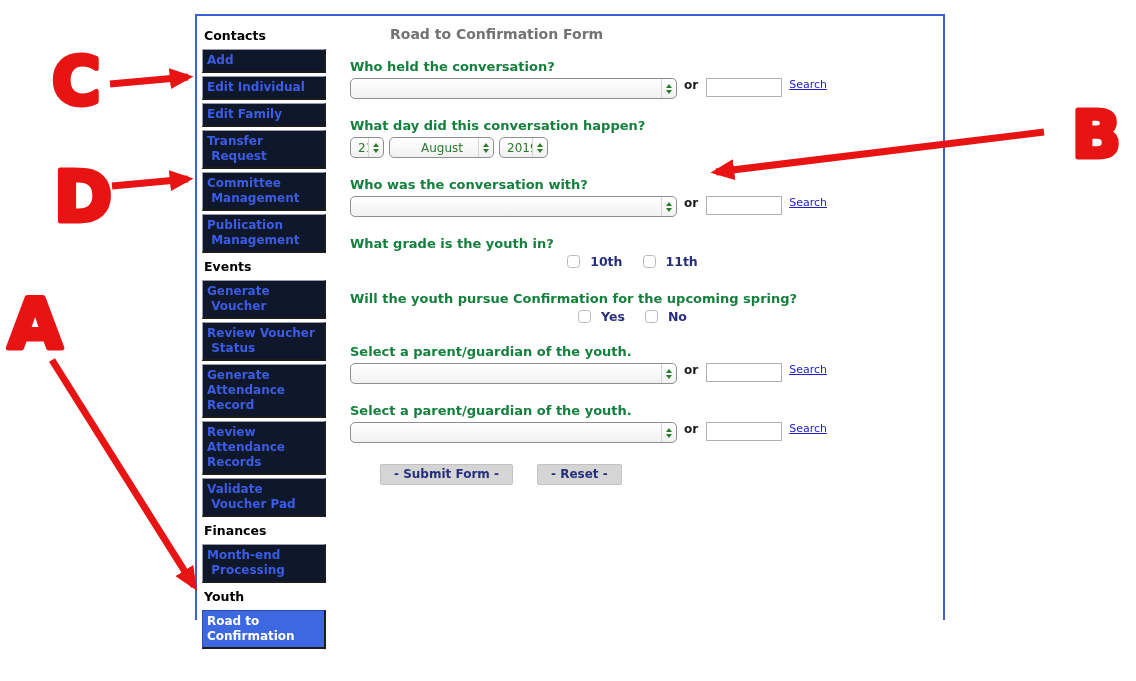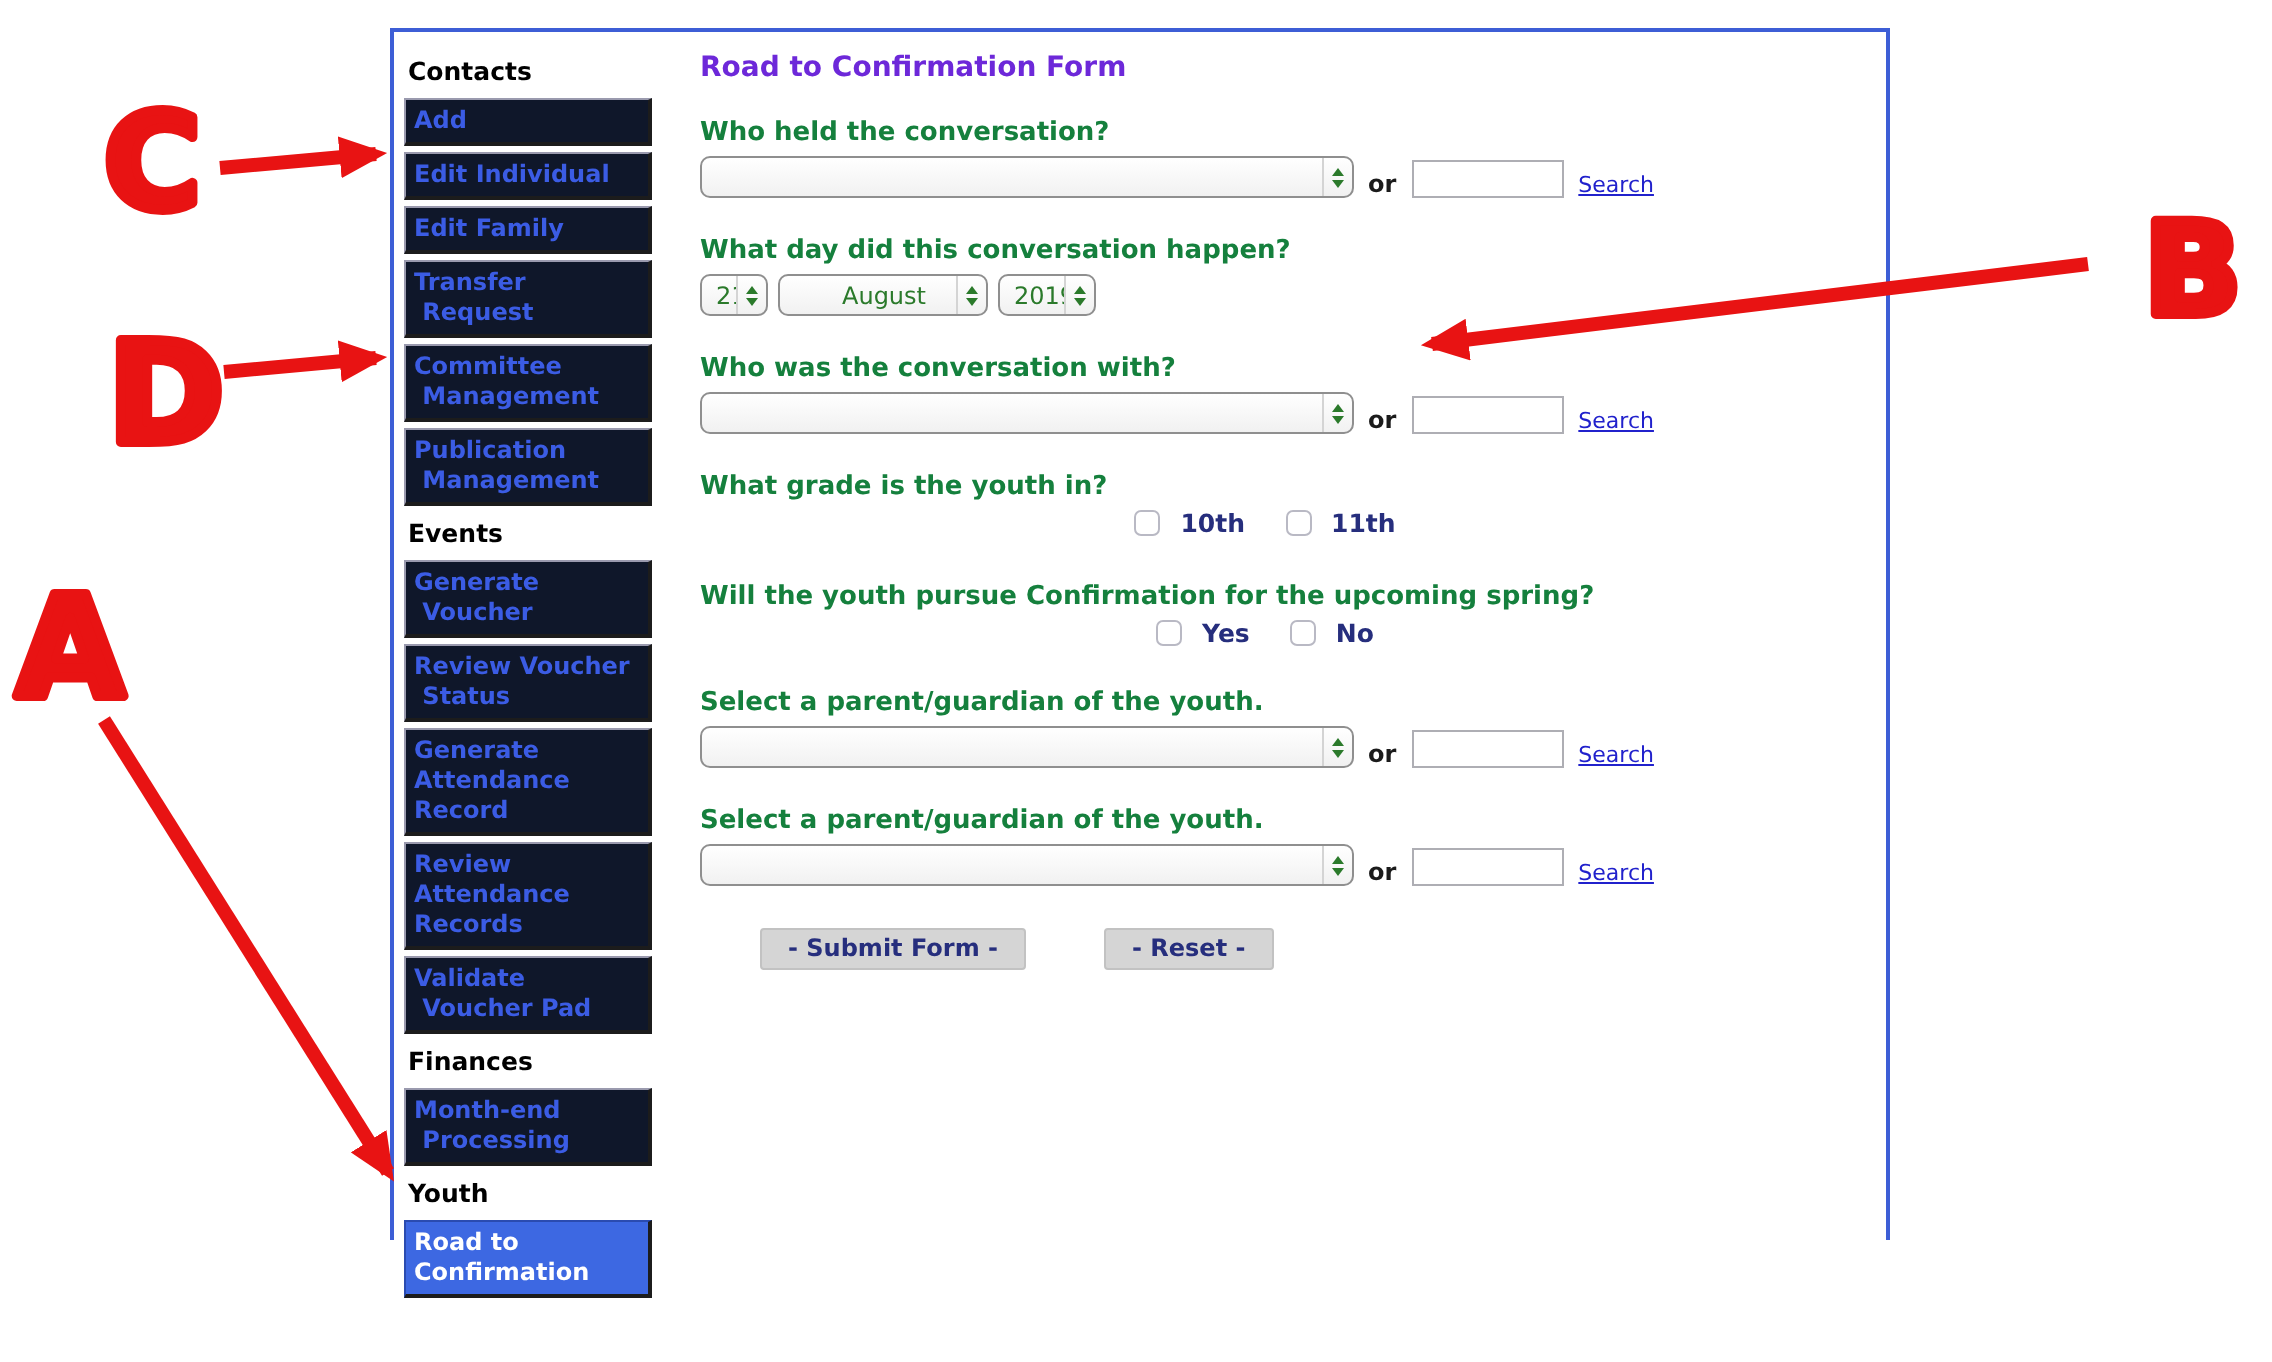--- a/index.html
+++ b/index.html
@@ -17,24 +17,24 @@
   .nav-item { background:#0f172a; color:#3b5ce4; font-weight:bold; font-size:12px;
               line-height:15px; padding:3px 3px 3px 4px; margin-bottom:3px;
               border-top:1px solid #9a9aae; border-left:1px solid #9a9aae;
               border-right:2px solid #1c1c1c; border-bottom:2px solid #1c1c1c;
               white-space:pre-line; cursor:pointer; }
   .nav-item.selected { background:#3d68e2; color:#ffffff;
               border-top:1px solid #2a4bb0; border-left:1px solid #2a4bb0; }
 
   
   .main { position:absolute; left:153px; top:10px; width:575px; }
-  .form-title { font-size:14px; font-weight:bold; color:#6d28d9; margin-bottom:17px; }
+  .form-title { font-size:14px; font-weight:bold; color:#737373; margin-bottom:17px;margin-left:40px; }
   .q-label { font-size:13px; font-weight:bold; color:#15803d; margin-bottom:4px; }
   .field-block { margin-bottom:19px; }
-  .control-row { display:flex; align-items:flex-end; height:21px; }
+  .control-row { display:flex; align-items:flex-start; height:21px; }
 
   .sel { position:relative; display:inline-flex; align-items:center;
          height:21px; border:1px solid #8f8f8f; border-radius:5px;
          background:linear-gradient(#ffffff,#f1f1f1); cursor:pointer; }
   .sel .sel-value { flex:1; font-size:12px; color:#2b7a2b; padding-left:7px;
                     overflow:hidden; white-space:nowrap; }
   .sel .stepper { width:15px; align-self:stretch; display:flex; flex-direction:column;
                   align-items:center; justify-content:center; gap:2px;
                   border-left:1px solid #d4d4d4; }
   .tri-up   { width:0; height:0; border-left:3.5px solid transparent;
@@ -50,21 +50,21 @@
                  margin-left:7px; cursor:pointer; }
 
   .date-row { display:flex; align-items:center; gap:5px; height:21px; }
   .sel-day { width:34px; } .sel-month { width:105px;padding-left:24px; } .sel-year { width:49px; }
 
   .check-row { display:flex; align-items:center; gap:10px; height:15px; margin-top:3px;justify-content:center; }
   .checkbox { width:13px; height:13px; border:1.5px solid #b9b9c4; border-radius:3.5px;
               background:#fff; cursor:pointer; }
   .check-label { font-size:12.5px; font-weight:bold; color:#262e7d; margin-right:10px; }
 
-  .btn-row { margin-top:21px; margin-left:7px; display:flex; gap:39px;padding-left:23px; }
+  .btn-row { margin-top:21px; margin-left:7px; display:flex; gap:24px;padding-left:23px; }
   .form-btn { background:#d5d5d5; border:1px solid #c2c2c2; border-radius:2px;
               color:#262e7d; font-weight:bold; font-size:12px; padding:2px 13px 3px;
               font-family:"DejaVu Sans", sans-serif; cursor:pointer; }
 
   
   #overlay { position:absolute; left:0; top:0; width:1136px; height:681px;
              pointer-events:none; }
   .ann-letter { font-family:"DejaVu Sans", sans-serif; font-weight:bold;
                 fill:#e81313; stroke:#e81313; stroke-linejoin:round; }
 </style>

